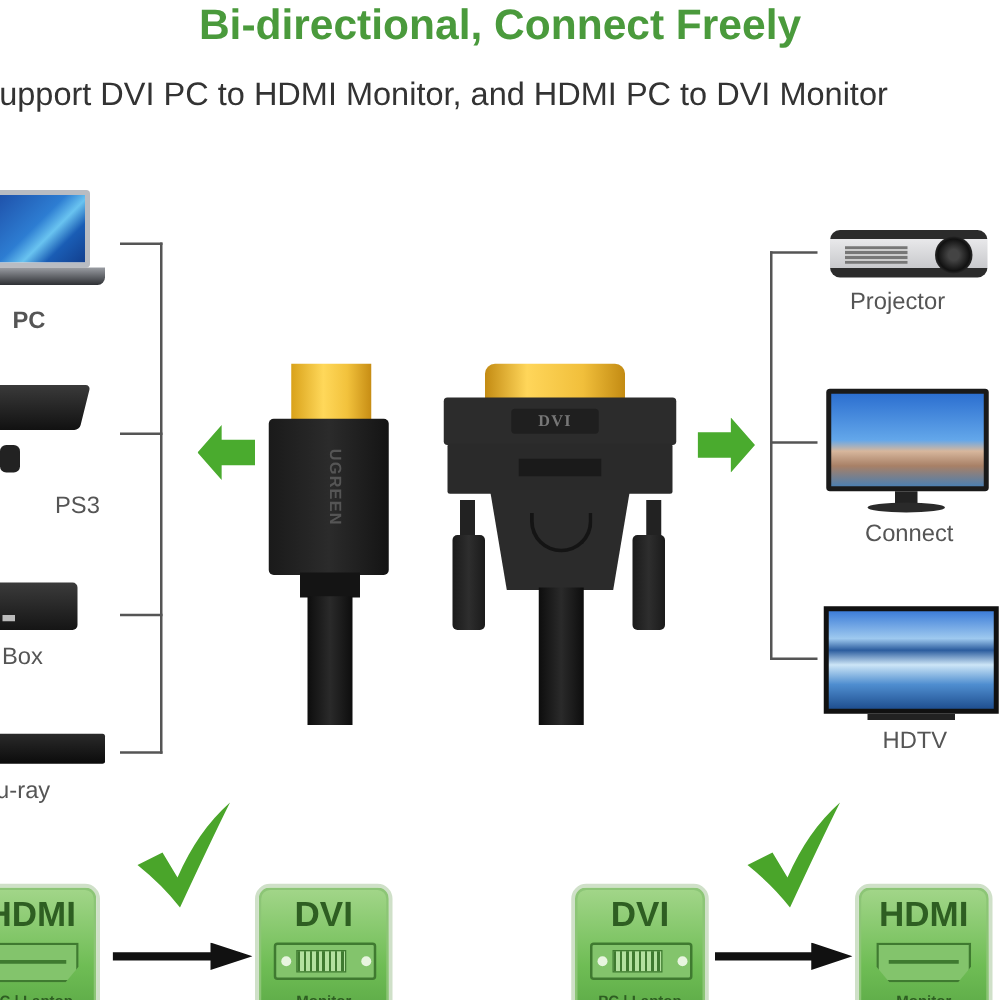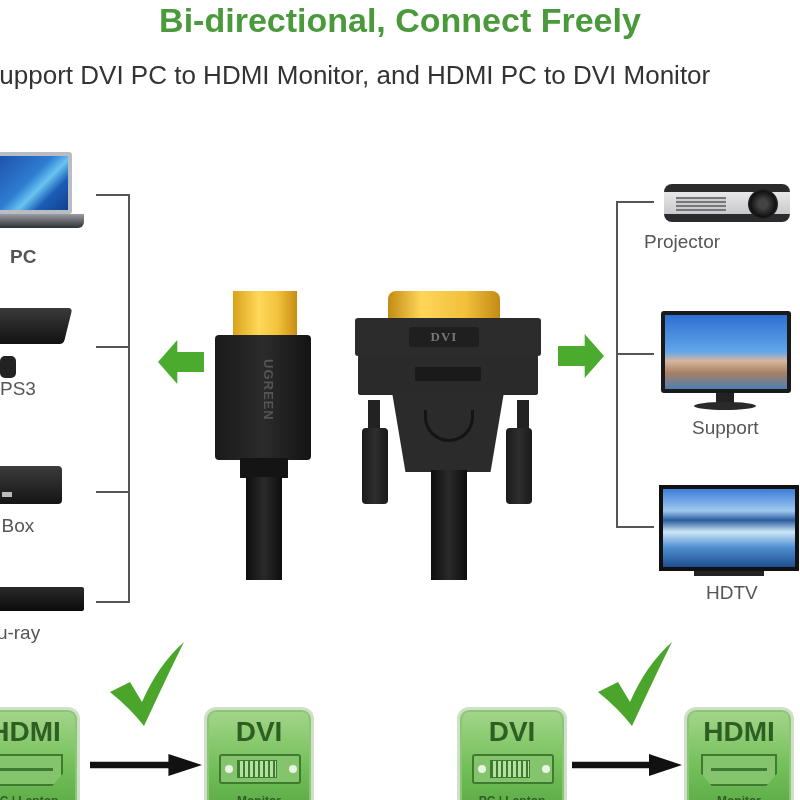--- a/index.html
+++ b/index.html
@@ -109,21 +109,21 @@
 <div>
   <div class="laptop-screen"></div>
     <div class="laptop-base"></div>
 </div>
 <div class="dev-label" style="left:10px;top:246px;font-weight:bold;">PC</div>
 
 <div>
   <div class="ps3"></div>
     <div class="ps3-pad"></div>
 </div>
-<div class="dev-label" style="left:0px;top:378px;">PS3</div>
+<div class="dev-label" style="left:0px;top:394px;padding-left:44px;">PS3</div>
 
 <div>
   <div class="tvbox"></div>
     <div class="tvbox-port"></div>
 </div>
 <div class="dev-label" style="left:-28px;top:515px;">TV Box</div>
 
 <div>
   <div class="bluray"></div>
 </div>
@@ -142,30 +142,30 @@
   <div class="hline" style="left:616px;top:353px;width:38px;"></div>
   <div class="hline" style="left:616px;top:526px;width:38px;"></div>
   <div class="hline" style="left:616px;top:201px;width:2px;height:327px;"></div>
 </div>
 
 <div>
   <div class="projector"></div>
     <div class="projector-vents"></div>
     <div class="projector-lens"></div>
 </div>
-<div class="dev-label" style="left:644px;top:231px;">Projector</div>
+<div class="dev-label" style="left:680px;top:231px;">Projector</div>
 
 <div>
   <div class="display">
       <div class="display-screen"></div>
     </div>
   <div class="display-neck"></div>
     <div class="display-foot"></div>
 </div>
-<div class="dev-label" style="left:692px;top:417px;">Support</div>
+<div class="dev-label" style="left:692px;top:417px;">Connect</div>
 
 <div>
   <div class="hdtv">
       <div class="hdtv-screen"></div>
     </div>
   <div class="hdtv-stand"></div>
 </div>
 <div class="dev-label" style="left:706px;top:582px;">HDTV</div>
 
 <div class="garrow left"></div>

